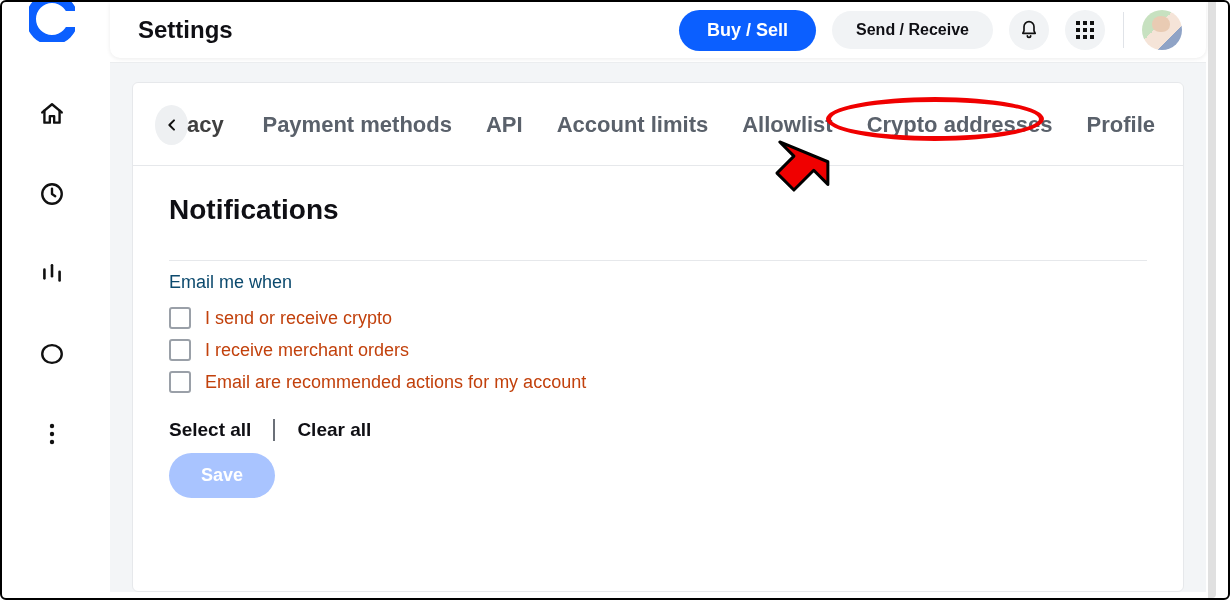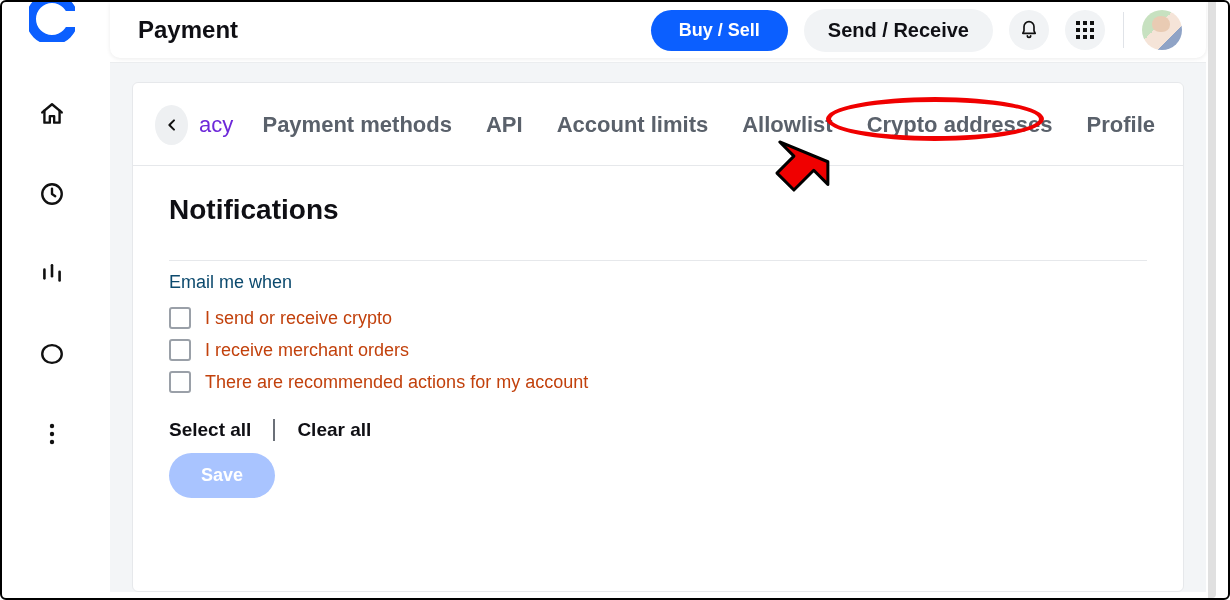--- a/index.html
+++ b/index.html
@@ -50,21 +50,21 @@
       font-size: 18px;
       font-weight: 700;
       padding: 10px 28px;
       cursor: pointer;
     }
     .btn-secondary {
       background: #f1f3f5;
       color: #0f0f14;
       border: none;
       border-radius: 24px;
-      font-size: 20px;
+      font-size: 16px;
       font-weight: 700;
       padding: 10px 24px;
       cursor: pointer;
       margin-left: 16px;
     }
     .icon-circle {
       width: 40px;
       height: 40px;
       border-radius: 50%;
       background: #f1f3f5;
@@ -159,24 +159,24 @@
       background: #eef0f2;
       display: flex;
       align-items: center;
       justify-content: center;
       cursor: pointer;
       margin-right: 6px;
       position: relative;
     }
     .tab-back .partial-label{
       position: absolute;
-      left: 44px;
-      color: #6d28d9;
+      left: 32px;
+      color: #404040;
       font-size: 22px;
-      font-weight: 400;
+      font-weight: 700;
     }
     .tab {
       font-size: 22px;
       font-weight: 700;
       color: #5a616b;
       cursor: pointer;
       white-space: nowrap;
     }
     .highlight-ellipse {
       position: absolute;
@@ -283,21 +283,21 @@
   <div class="rail-btn">
     <svg width="8" height="24" viewBox="0 0 8 24" fill="#111">
         <circle cx="4" cy="4" r="2.2"></circle>
         <circle cx="4" cy="12" r="2.2"></circle>
         <circle cx="4" cy="20" r="2.2"></circle>
       </svg>
   </div>
 </div>
 
 <div class="topbar">
-  <div class="page-title">Payment</div>
+  <div class="page-title">Settings</div>
   <div class="topbar-spacer"></div>
   <button class="btn-primary">Buy / Sell</button>
   <button class="btn-secondary">Send / Receive</button>
   <div class="icon-circle">
     <svg width="20" height="20" viewBox="0 0 24 24" fill="none" stroke="#111" stroke-width="2" stroke-linecap="round" stroke-linejoin="round">
         <path d="M6 8a6 6 0 1 1 12 0v5l1.5 3h-15L6 13z"></path>
         <path d="M10 19a2 2 0 0 0 4 0"></path>
       </svg>
   </div>
   <div class="icon-circle">
@@ -349,21 +349,21 @@
       <div class="check-row">
         <div class="checkbox"></div>
         <span>I send or receive crypto</span>
       </div>
       <div class="check-row">
         <div class="checkbox"></div>
         <span>I receive merchant orders</span>
       </div>
       <div class="check-row">
         <div class="checkbox"></div>
-        <span>There are recommended actions for my account</span>
+        <span>Email are recommended actions for my account</span>
       </div>
 
       <div class="actions-row">
         <span class="link-like">Select all</span>
         <div class="divider"></div>
         <span class="link-like">Clear all</span>
       </div>
 
       <button class="save-btn">Save</button>
     </div>

